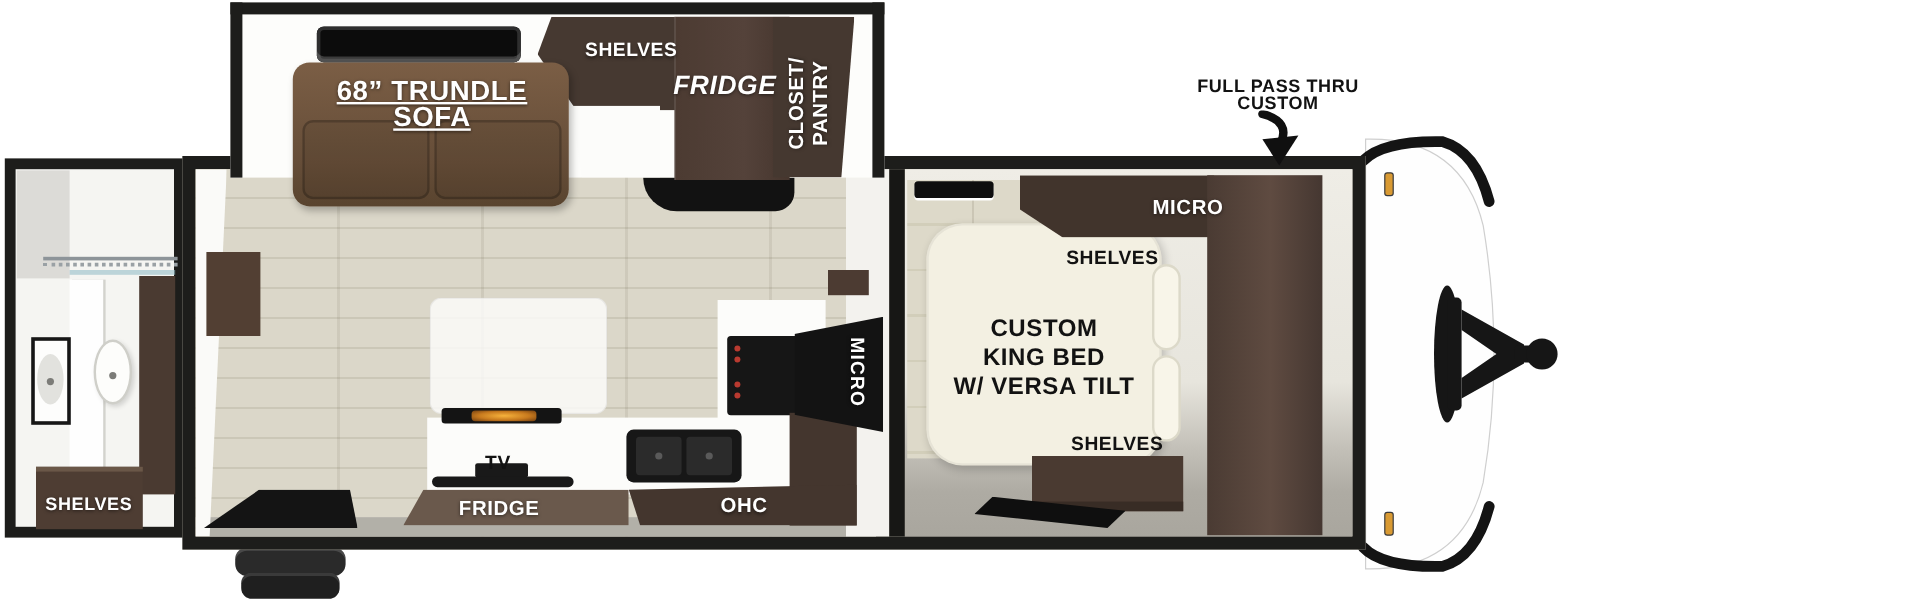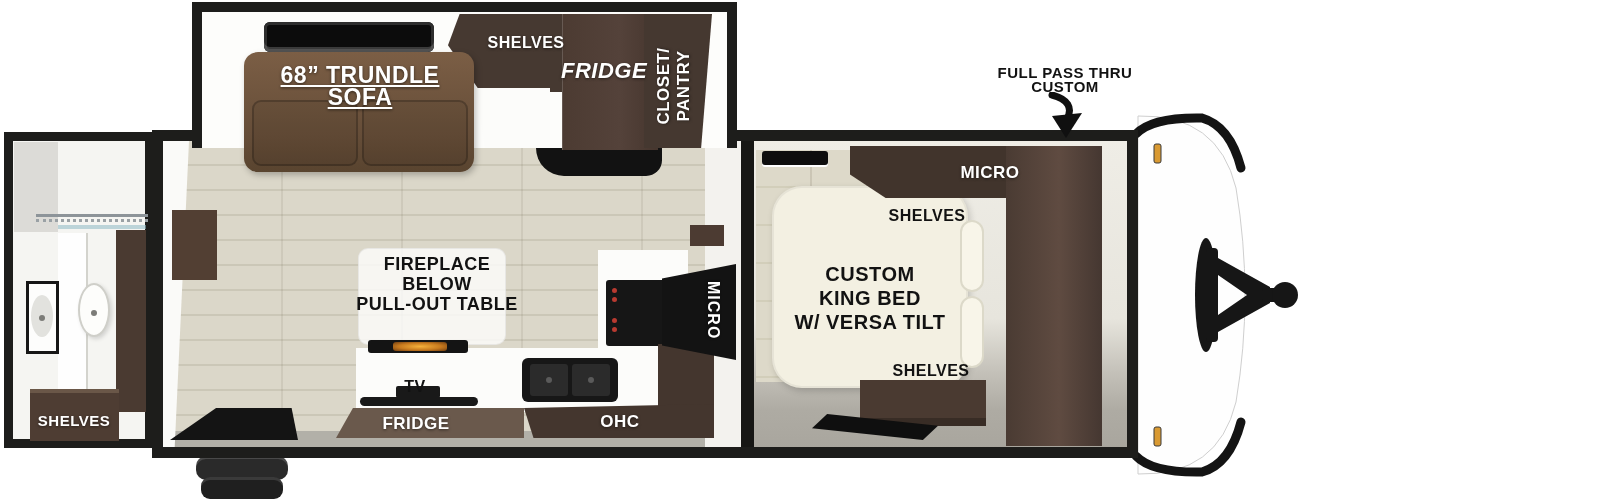--- a/index.html
+++ b/index.html
@@ -163,25 +163,20 @@
   <div class="lbl white" style="left:554px;top:58px;width:100px;font-size:22px;z-index:7;font-style:italic;">FRIDGE</div>
   <div class="lbl white multiline" style="left:620px;top:65px;width:110px;height:42px;font-size:17px;line-height:20px;
        transform:rotate(-90deg);z-index:7;">
     <span>CLOSET/</span>
     <span>PANTRY</span>
   </div>
 
   <div class="abs counter"></div>
   <div class="abs counter-up"></div>
   <div class="abs fp-box"></div>
-  <div class="lbl black multiline" style="left:327px;top:254px;width:220px;font-size:18px;line-height:20px;z-index:6;">
-    <span>FIREPLACE</span>
-    <span>BELOW</span>
-    <span>PULL-OUT TABLE</span>
-  </div>
   <div class="abs fire-strip"></div>
   <div class="abs fire-flame"></div>
   <div class="lbl black" style="left:380px;top:378px;width:70px;font-size:16px;z-index:6;">TV</div>
   <div class="abs tv-screen"></div>
   <div class="abs tv-base"></div>
   <div class="abs sink"></div>
   <div class="abs basin" style="left:530px;">
       <span class="dot"></span>
     </div>
   <div class="abs basin" style="left:572px;">

